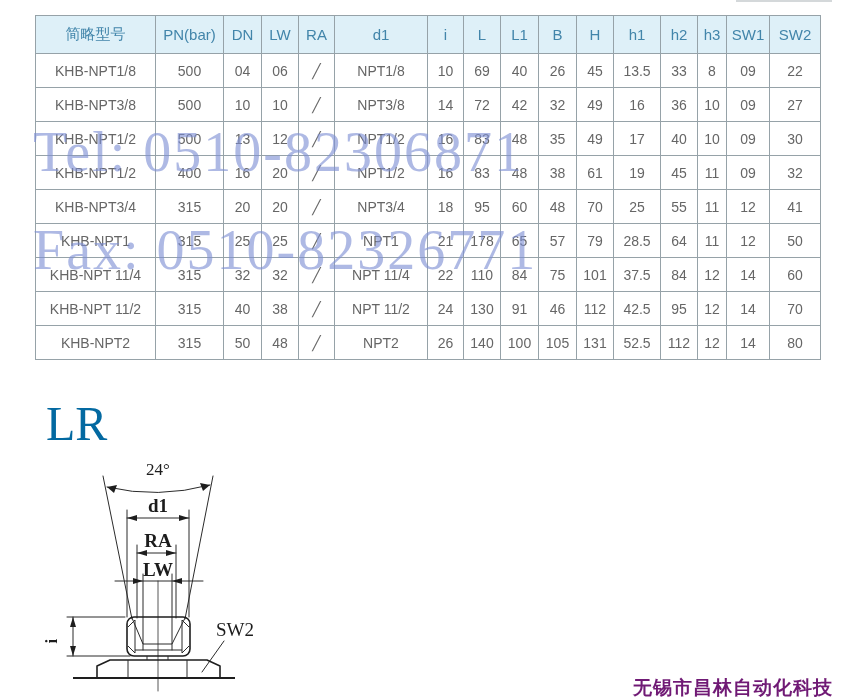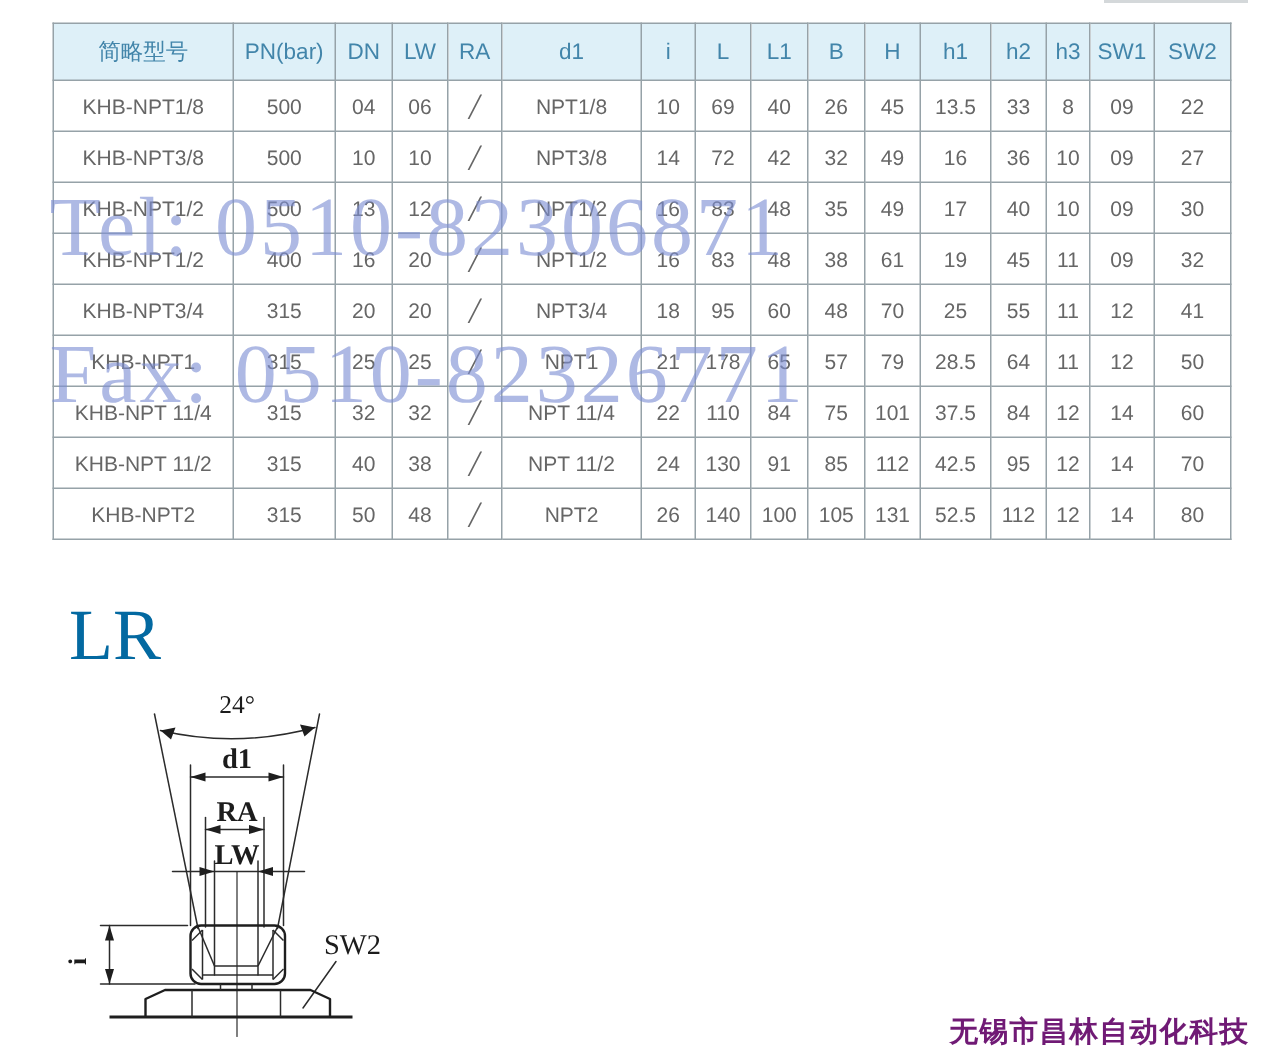--- a/index.html
+++ b/index.html
@@ -227,21 +227,21 @@
         <tr>
           <td>KHB-NPT 11/2</td>
           <td>315</td>
           <td>40</td>
           <td>38</td>
           <td>╱</td>
           <td>NPT 11/2</td>
           <td>24</td>
           <td>130</td>
           <td>91</td>
-          <td>85</td>
+          <td>46</td>
           <td>112</td>
           <td>42.5</td>
           <td>95</td>
           <td>12</td>
           <td>14</td>
           <td>70</td>
         </tr>
         <tr>
           <td>KHB-NPT2</td>
           <td>315</td>

